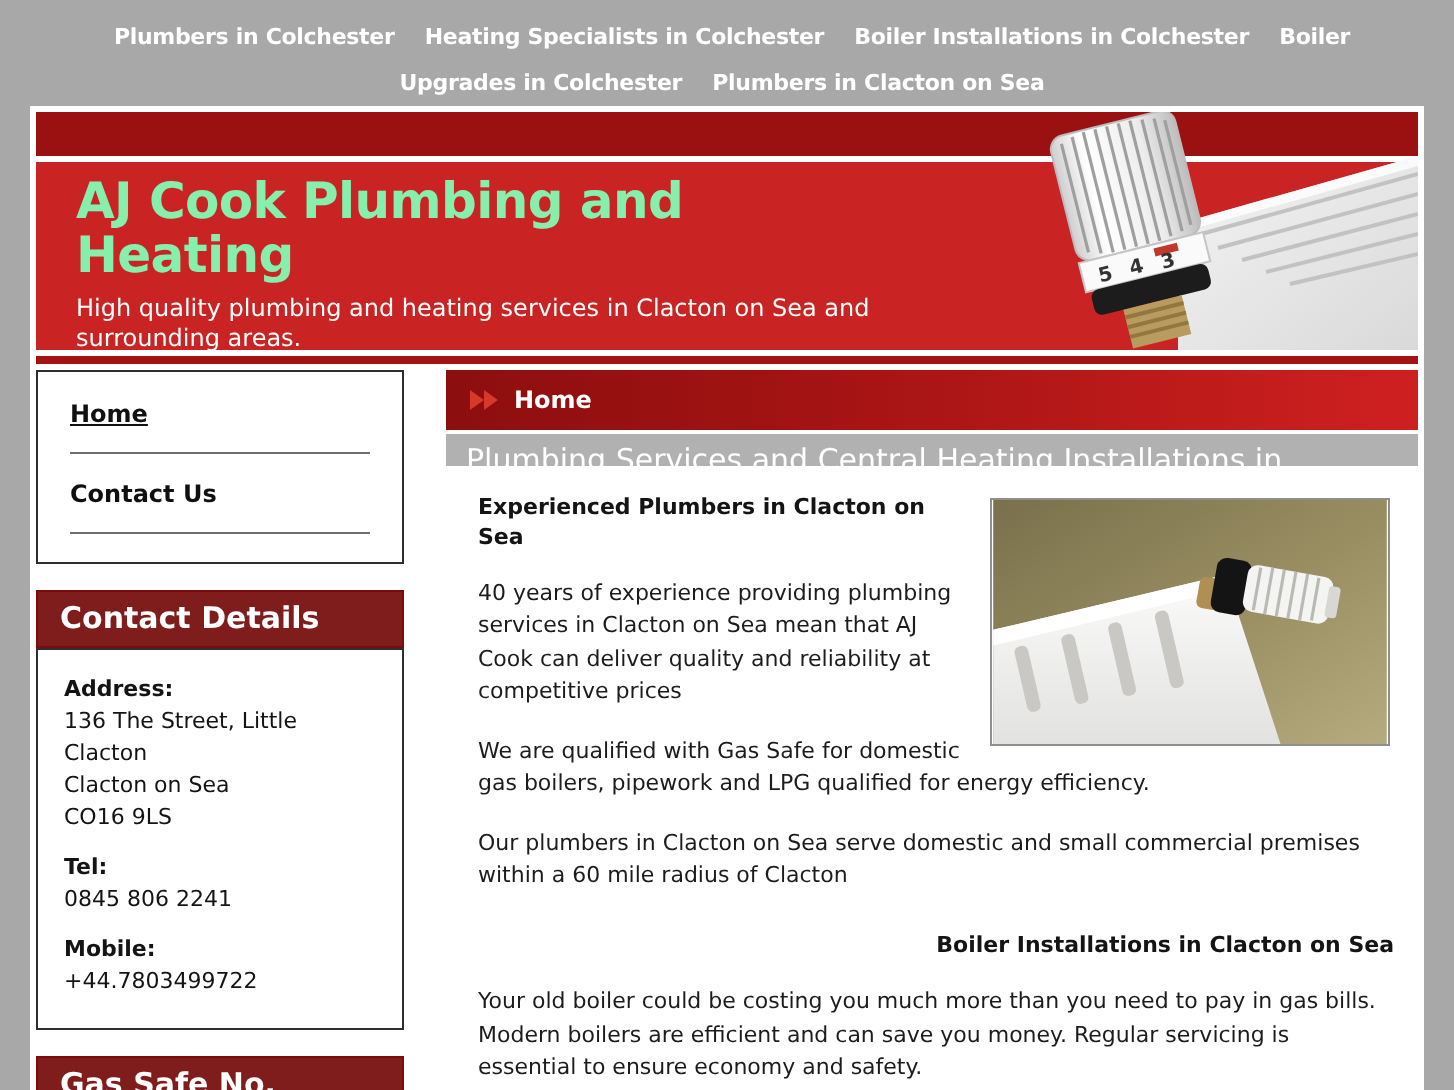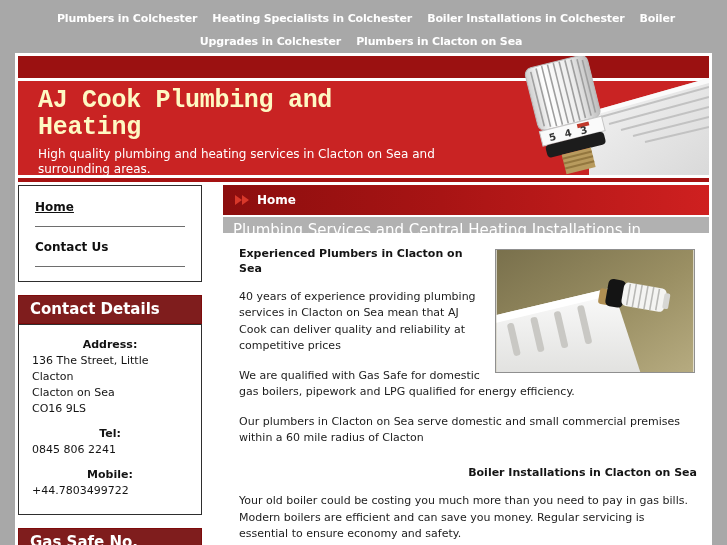--- a/index.html
+++ b/index.html
@@ -29,24 +29,23 @@
   }
 
   
   .header-wrap { position: relative; }
   .strip-top { height: 22px; background: #9b1111; }
   .band {
     margin-top: 3px; height: 94px; background: #c92323;
     padding: 7px 0 0 20px; overflow: hidden;
   }
   .band h1 {
-    margin: 0 0 5px; color: #fef9c3; font-weight: bold;
+    margin: 0 0 5px; color: #86efac; font-weight: bold;
     font-size: 25px; line-height: 1.07; max-width: 390px;
     letter-spacing: -0.3px;
-    font-family: Liberation Mono, monospace;
   }
   .band .tagline {
     color: #ffffff; font-size: 12px; line-height: 1.3; max-width: 420px;
   }
   .header-photo {
     position: absolute; top: 0; right: 0; width: 192px; height: 119px;
   }
   .hdr-bottom { margin-top: 3px; height: 4px; background: #a51212; }
 
   
@@ -64,21 +63,21 @@
   .nav-sep { border-bottom: 1px solid #6e6e6e; margin: 12px 0 13px; }
   .redhead {
     margin-top: 13px; background: #7f1d1d; border: 1px solid #7e0b0b;
     color: #ffffff; font-size: 15px; font-weight: bold; padding: 4px 11px 5px;
   }
   .infobox {
     border: 1px solid #2e2e2e; background: #fff;
     padding: 12px 13px 6px; font-size: 11px; color: #141414; line-height: 1.45;
   }
   .infobox .group { margin-bottom: 9px; }
-  .infobox .label { font-weight: bold; text-align: center; }
+  .infobox .label { font-weight: bold; }
 
   
   .breadcrumb {
     height: 30px; display: flex; align-items: center; padding-left: 12px;
     background: linear-gradient(90deg, #8c0e0e 0%, #a81414 45%, #cf2020 100%);
   }
   .crumb-link {
     color: #ffffff; font-weight: bold; font-size: 12px;
     margin-left: 7px; text-decoration: none; cursor: pointer;
   }

